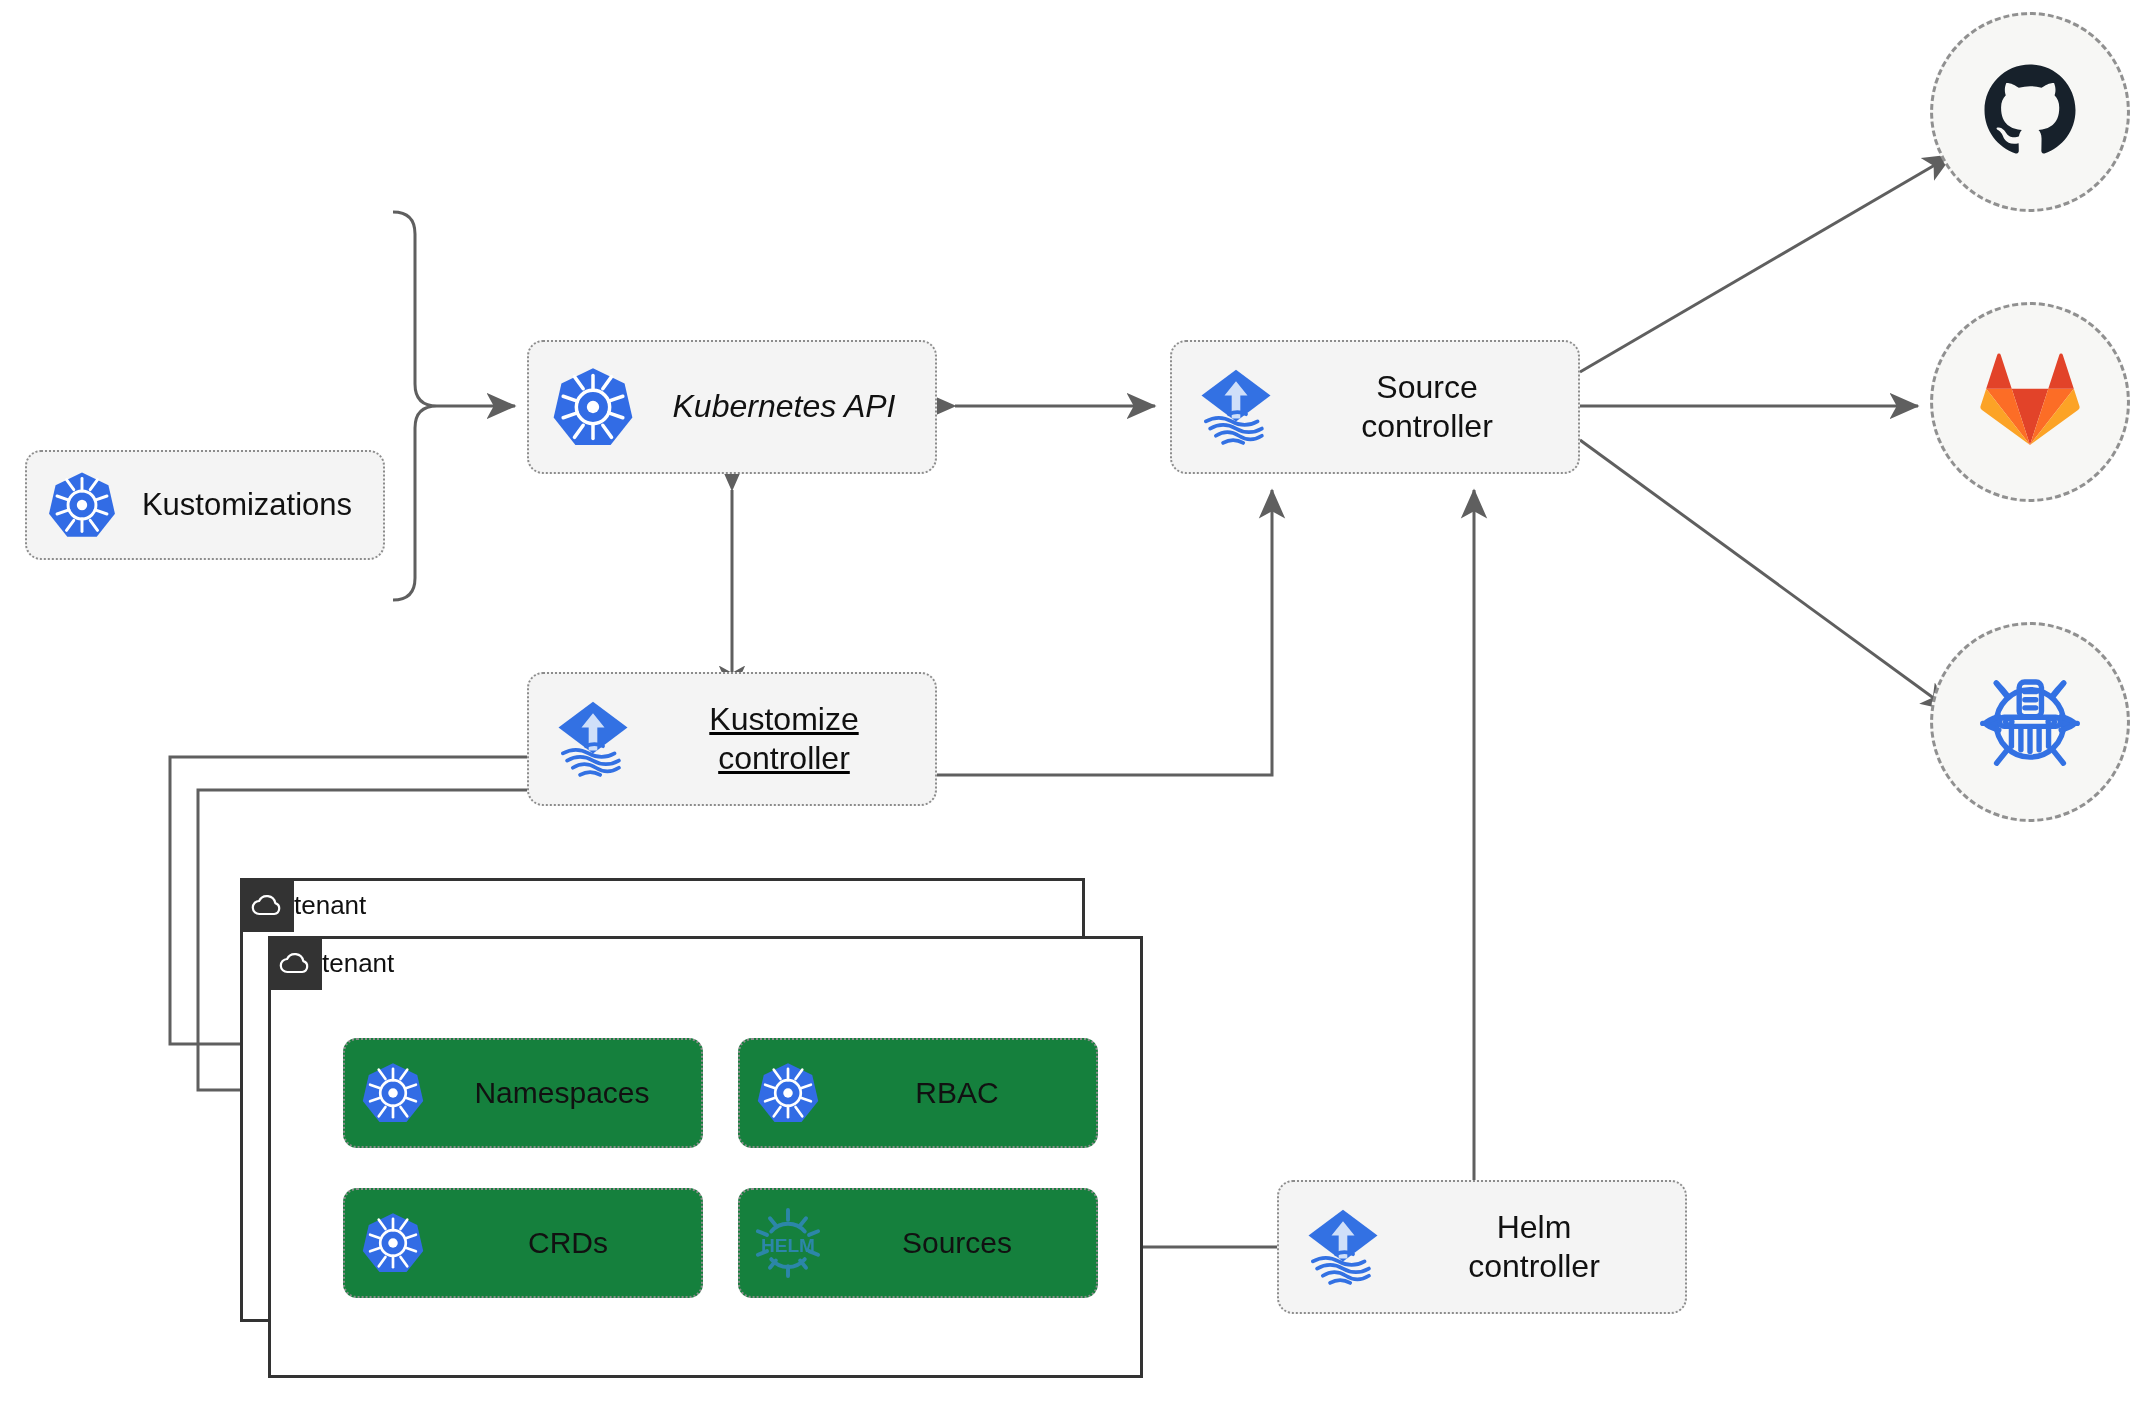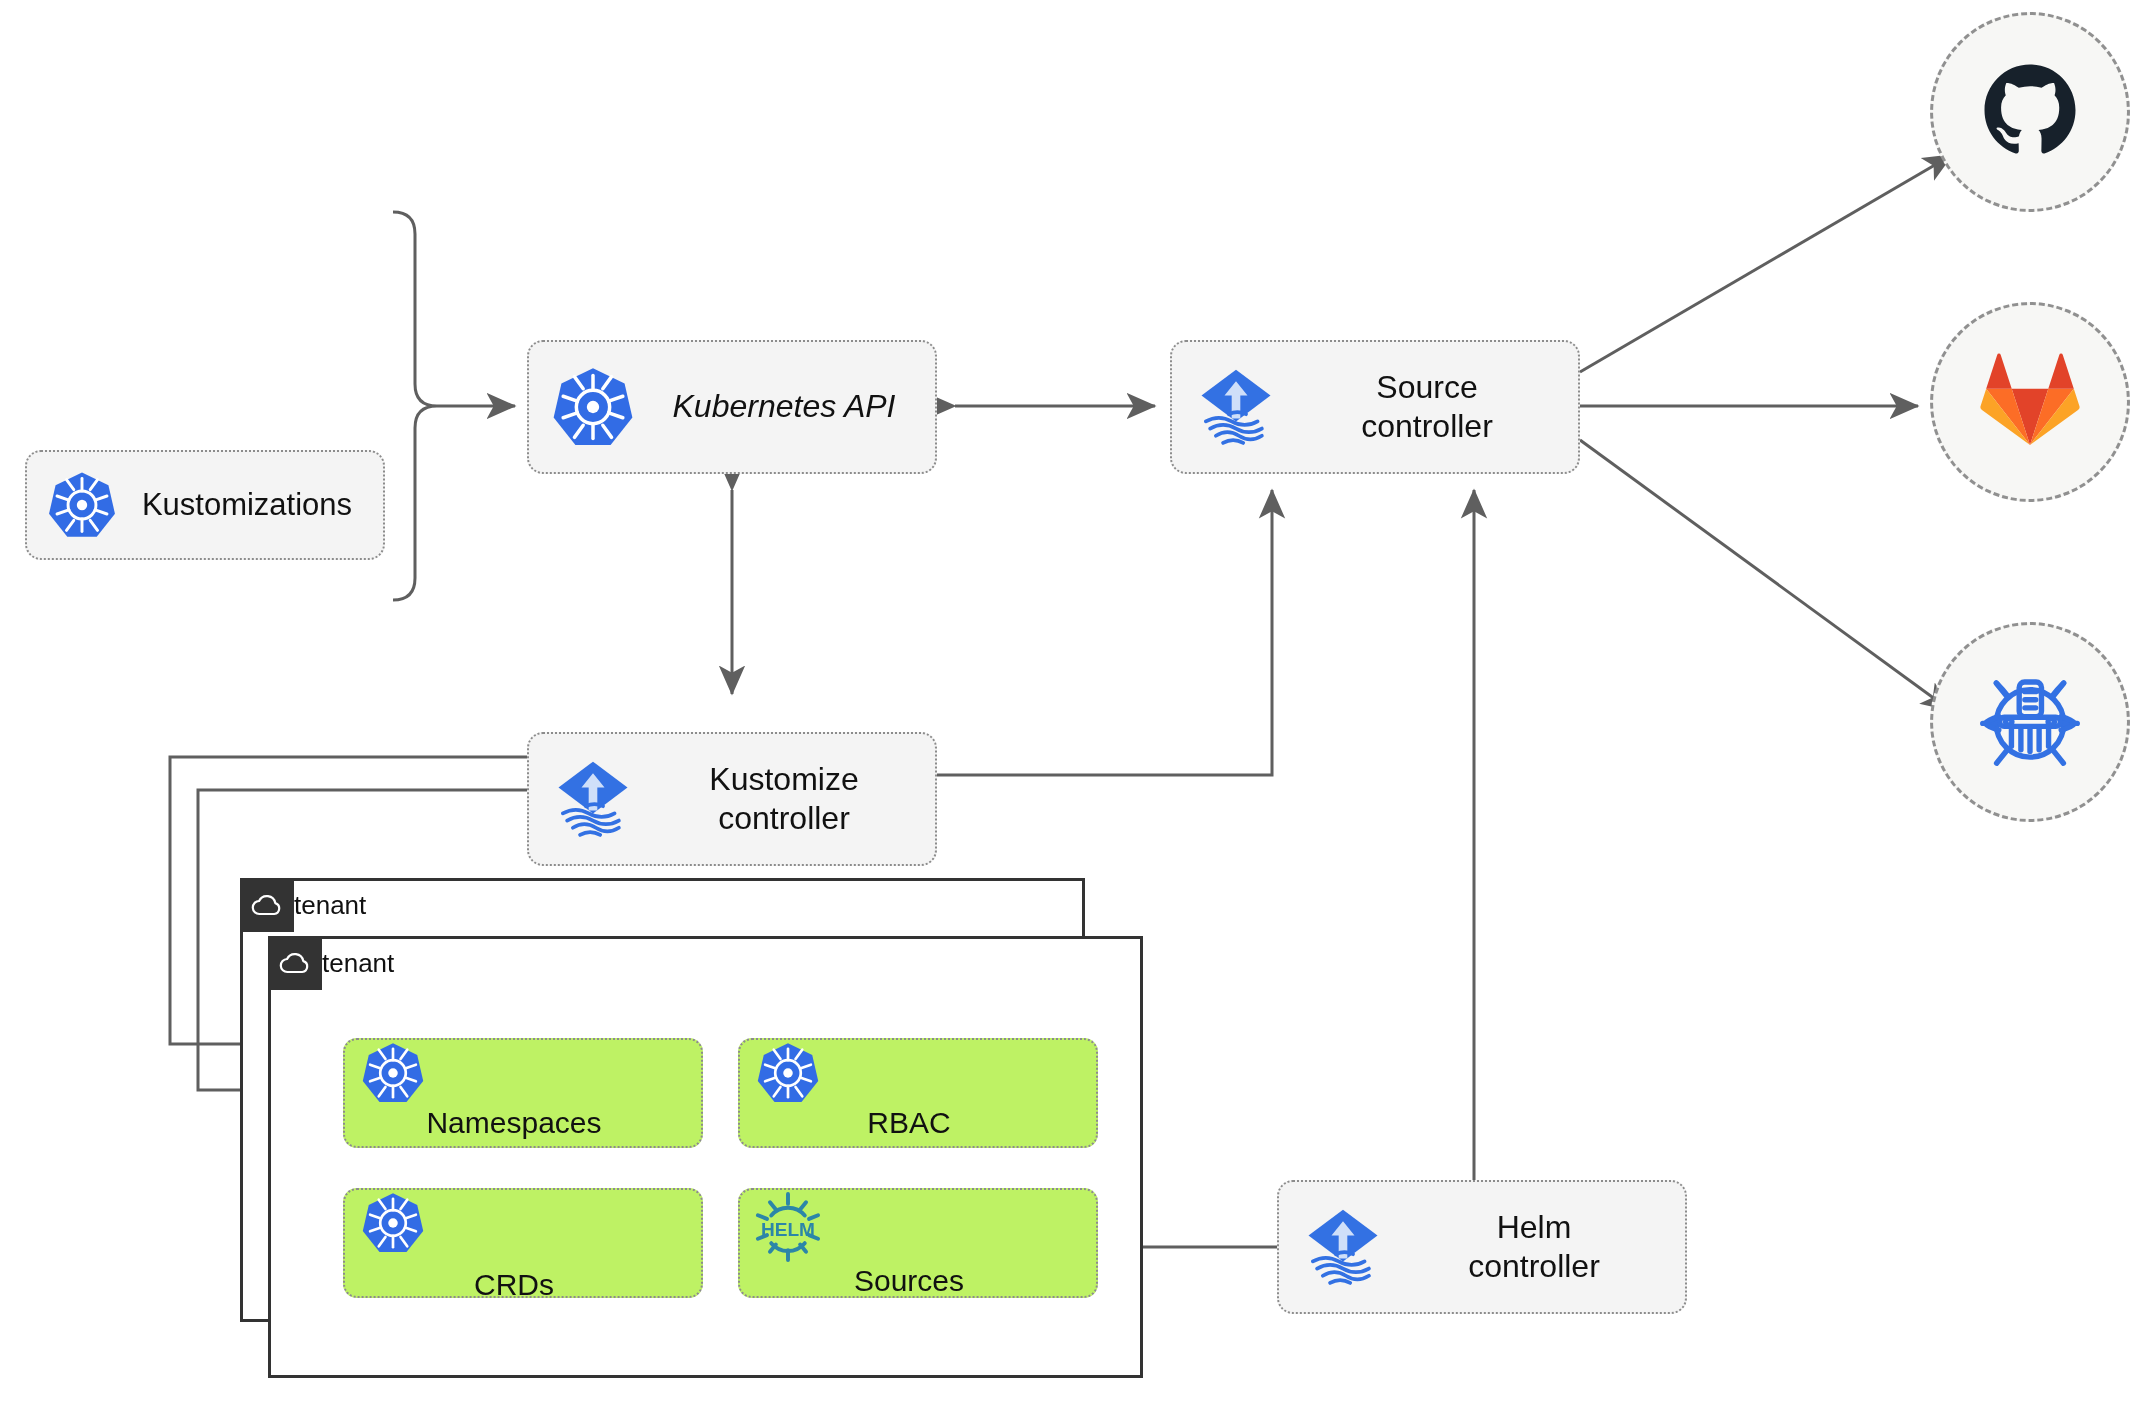--- a/index.html
+++ b/index.html
@@ -20,31 +20,31 @@
   .node .lbl{
     flex:1 1 auto;text-align:center;color:#111;
     line-height:1.22;white-space:pre-line;
   }
 
   
   .n-sources{left:25px;top:242px;width:360px;height:110px;}
   .n-kustomizations{left:25px;top:450px;width:360px;height:110px;}
   .n-k8sapi{left:527px;top:340px;width:410px;height:134px;font-style:italic;}
   .n-source-ctl{left:1170px;top:340px;width:410px;height:134px;}
-  .n-kustomize-ctl{left:527px;top:732px;width:410px;height:134px;}
+  .n-kustomize-ctl{left:527px;top:672px;width:410px;height:134px;text-decoration:underline;}
   .n-helm-ctl{left:1277px;top:1180px;width:410px;height:134px;}
 
   .n-sources .ico,.n-kustomizations .ico{width:110px;}
   .n-sources .lbl,.n-kustomizations .lbl{font-size:31px;padding-right:26px;}
   .n-k8sapi .ico,.n-source-ctl .ico,.n-kustomize-ctl .ico,.n-helm-ctl .ico{width:128px;}
   .n-k8sapi .lbl,.n-source-ctl .lbl,.n-kustomize-ctl .lbl,.n-helm-ctl .lbl{font-size:32px;padding-right:24px;}
 
   
-  .res{position:absolute;background:#bef264;border:2.5px dotted #8c8c8c;border-radius:14px;
-       display:flex;box-sizing:border-box;flex-direction:column;}
+  .res{position:absolute;background:#15803d;border:2.5px dotted #8c8c8c;border-radius:14px;
+       display:flex;align-items:center;box-sizing:border-box;}
   .res .ico{flex:0 0 auto;width:96px;display:flex;align-items:center;justify-content:center;}
   .res .lbl{flex:1 1 auto;text-align:center;font-size:30px;color:#111;padding-right:18px;}
   .r-ns {left:343px;top:1038px;width:360px;height:110px;}
   .r-rbac{left:738px;top:1038px;width:360px;height:110px;}
   .r-crds{left:343px;top:1188px;width:360px;height:110px;gap:12px;}
   .r-rel {left:738px;top:1188px;width:360px;height:110px;}
 
   
   .tenant{position:absolute;background:#fff;border:3px solid #333;box-sizing:border-box;}
   .t-back {left:240px;top:878px;width:845px;height:444px;}

